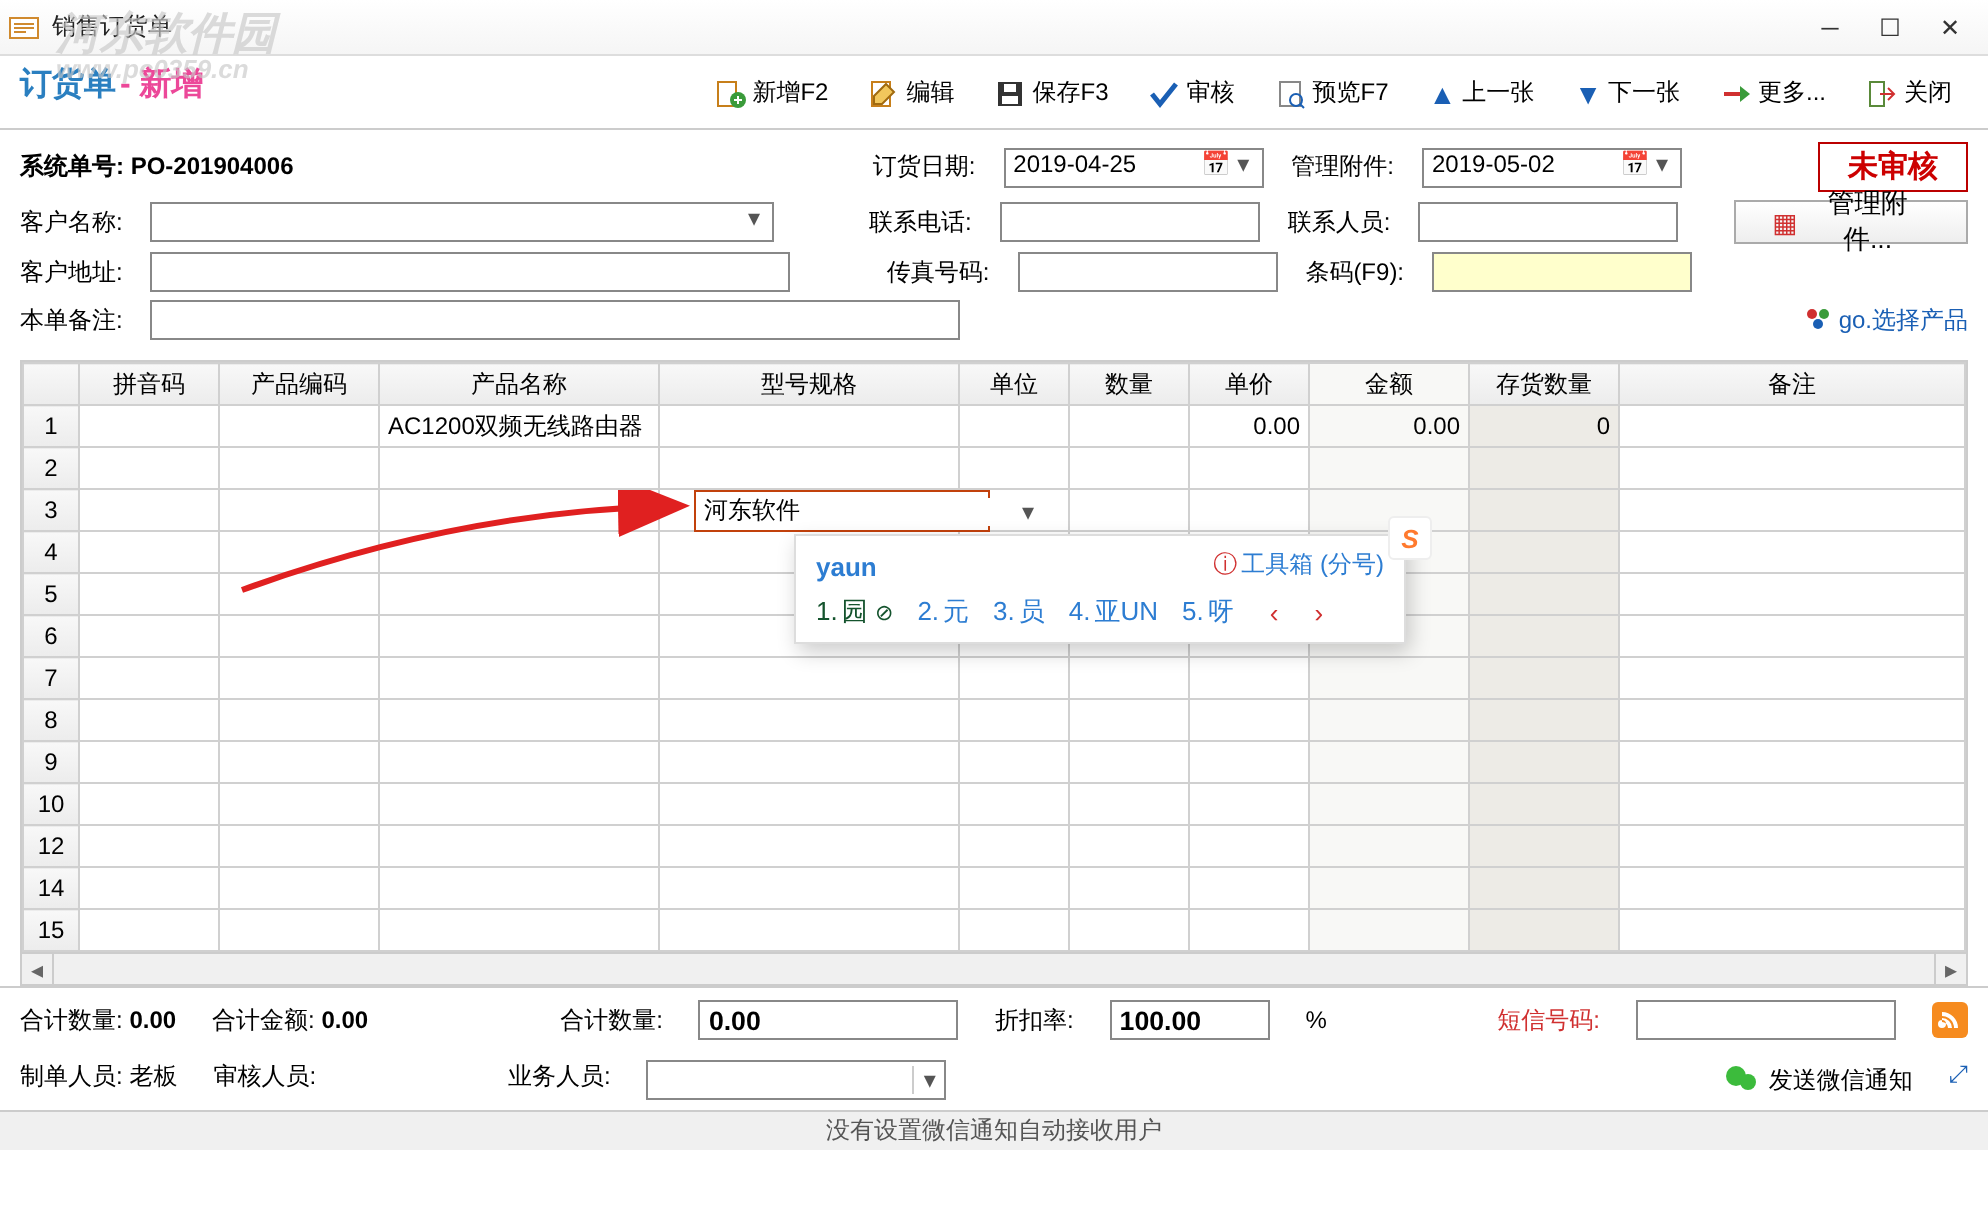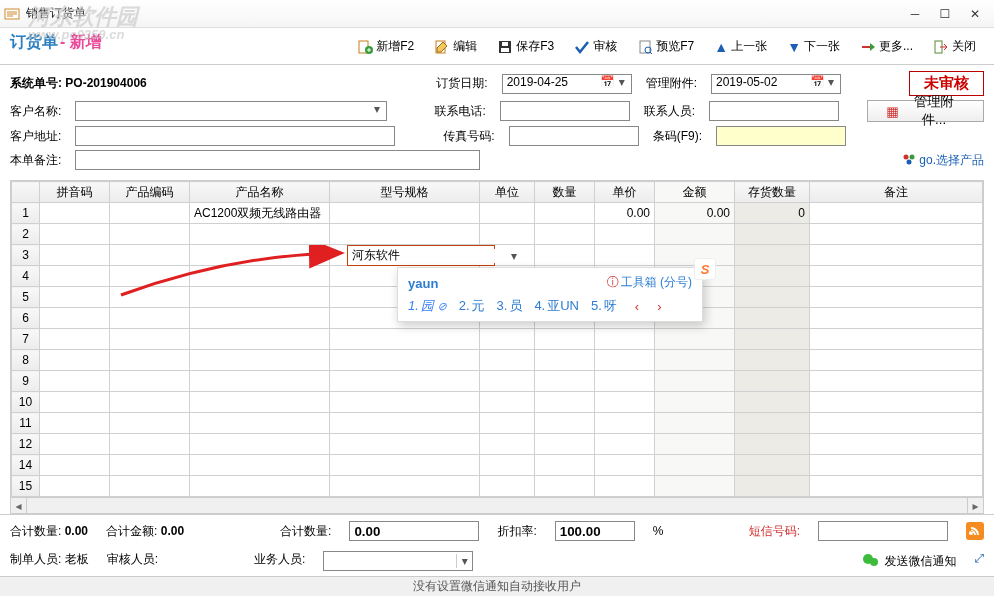--- a/index.html
+++ b/index.html
@@ -49,21 +49,21 @@
 .cell-input input { border: none; outline: none; flex: 1; padding: 0 4px; font-size: 12px; }
 .cell-input .dd { width: 16px; text-align: center; cursor: pointer; color: #555; }
 
 
 .ime { position: absolute; background: #fff; border: 1px solid #ddd; box-shadow: 2px 4px 10px rgba(0,0,0,.2); font-size: 13px; padding: 4px 0; z-index: 20; }
 .ime .ime-row1 { display: flex; align-items: flex-end; padding: 2px 10px 4px 10px; gap: 10px; }
 .ime .ime-row1 .pinyin { color: #2d7dd2; font-weight: bold; }
 .ime .ime-row1 .tool { color: #2d7dd2; font-size: 12px; display: flex; align-items: center; gap: 2px; }
 .ime .ime-row2 { display: flex; align-items: center; padding: 2px 10px; gap: 12px; }
 .ime .cand { color: #2d7dd2; }
-.ime .cand.first { color: #3b82f6; font-style: italic; }
+.ime .cand.first { color: #14532d; }
 .ime .cand .num { margin-right: 2px; }
 .ime .nav { color: #d03030; margin-left: 6px; }
 .sogou-logo { position: absolute; width: 22px; height: 22px; right: -14px; top: -10px; background: #fff; border-radius: 3px; display: flex; align-items: center; justify-content: center; color: #ff7a2e; font-weight: bold; font-style: italic; border: 1px solid #eee; }
 
 
 .red-arrow { position: absolute; pointer-events: none; z-index: 15; }
 
 
 .hscroll { height: 16px; background: #f0f0f0; border-top: 1px solid #ccc; display: flex; align-items: center; }
 .hscroll .arrow { width: 16px; height: 16px; display: flex; align-items: center; justify-content: center; color: #666; cursor: pointer; border-right: 1px solid #ccc; }
@@ -399,33 +399,20 @@
           <td></td>
           <td></td>
           <td></td>
           <td></td>
           <td class="num"></td>
           <td class="num alt-col"></td>
           <td class="num stock-cell"></td>
           <td></td>
         </tr>
         <tr>
-          <td class="row-head">11</td>
-          <td></td>
-          <td></td>
-          <td></td>
-          <td></td>
-          <td></td>
-          <td></td>
-          <td class="num"></td>
-          <td class="num alt-col"></td>
-          <td class="num stock-cell"></td>
-          <td></td>
-        </tr>
-        <tr>
           <td class="row-head">12</td>
           <td></td>
           <td></td>
           <td></td>
           <td></td>
           <td></td>
           <td></td>
           <td class="num"></td>
           <td class="num alt-col"></td>
           <td class="num stock-cell"></td>

